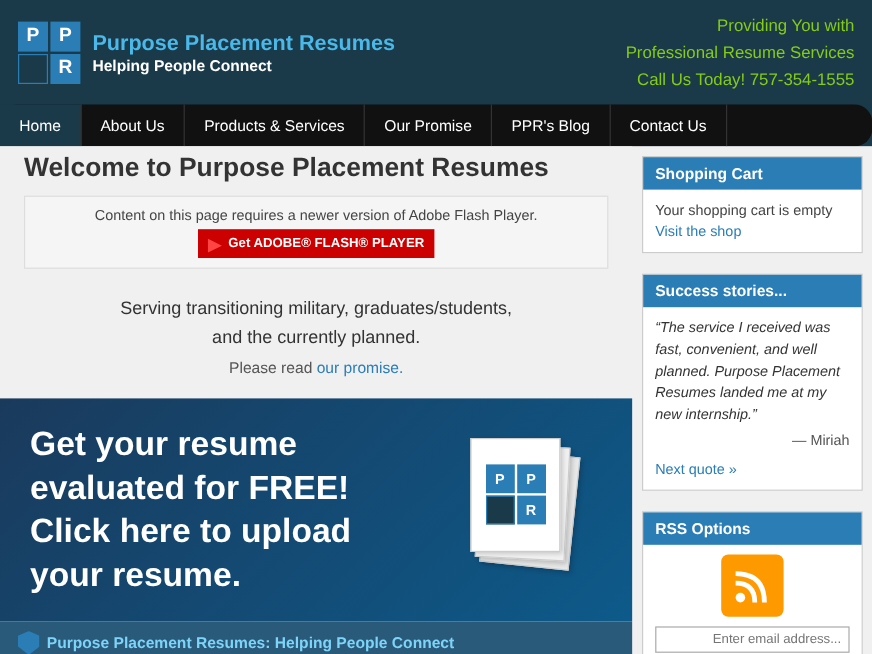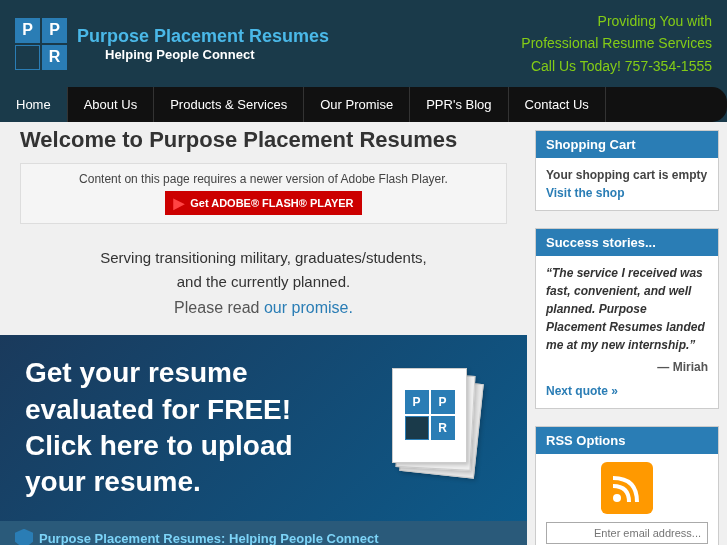--- a/index.html
+++ b/index.html
@@ -37,21 +37,20 @@
     .logo-cell.dark { background: #1a3a4a; border: 1px solid #2a7db5; }
     .logo-text h1 {
       color: #4ab8e8;
       font-size: 18px;
       font-weight: bold;
     }
     .logo-text p {
       color: white;
       font-size: 13px;
       font-weight: bold;
-      margin-left: 28px;
     }
     .header-right {
       text-align: right;
       color: #84cc16;
       font-size: 14px;
       line-height: 1.6;
     }
 
     
     .nav {
@@ -116,21 +115,21 @@
 
     .serving-text {
       text-align: center;
       color: #333;
       font-size: 15px;
       line-height: 1.6;
       padding: 10px 0 5px;
     }
     .promise-line {
       text-align: center;
-      font-size: 16px;
+      font-size: 13px;
       color: #555;
       padding-bottom: 8px;
     }
     .promise-link { color: #2a7db5; text-decoration: none; }
 
     
     .cta-banner {
       background: linear-gradient(135deg, #1a3a5c, #0d5a8a);
       padding: 20px 25px;
       display: flex;
@@ -206,21 +205,20 @@
       color: white;
       font-size: 13px;
       font-weight: bold;
       padding: 6px 10px;
     }
     .sidebar-box-content {
       padding: 8px 10px;
       font-size: 12px;
       color: #444;
       line-height: 1.5;
-      font-weight: bold;
     }
     .sidebar-box-content a { color: #2a7db5; text-decoration: none; }
 
     .success-quote {
       font-style: italic;
       color: #333;
       font-size: 12px;
       line-height: 1.5;
     }
     .success-author {

